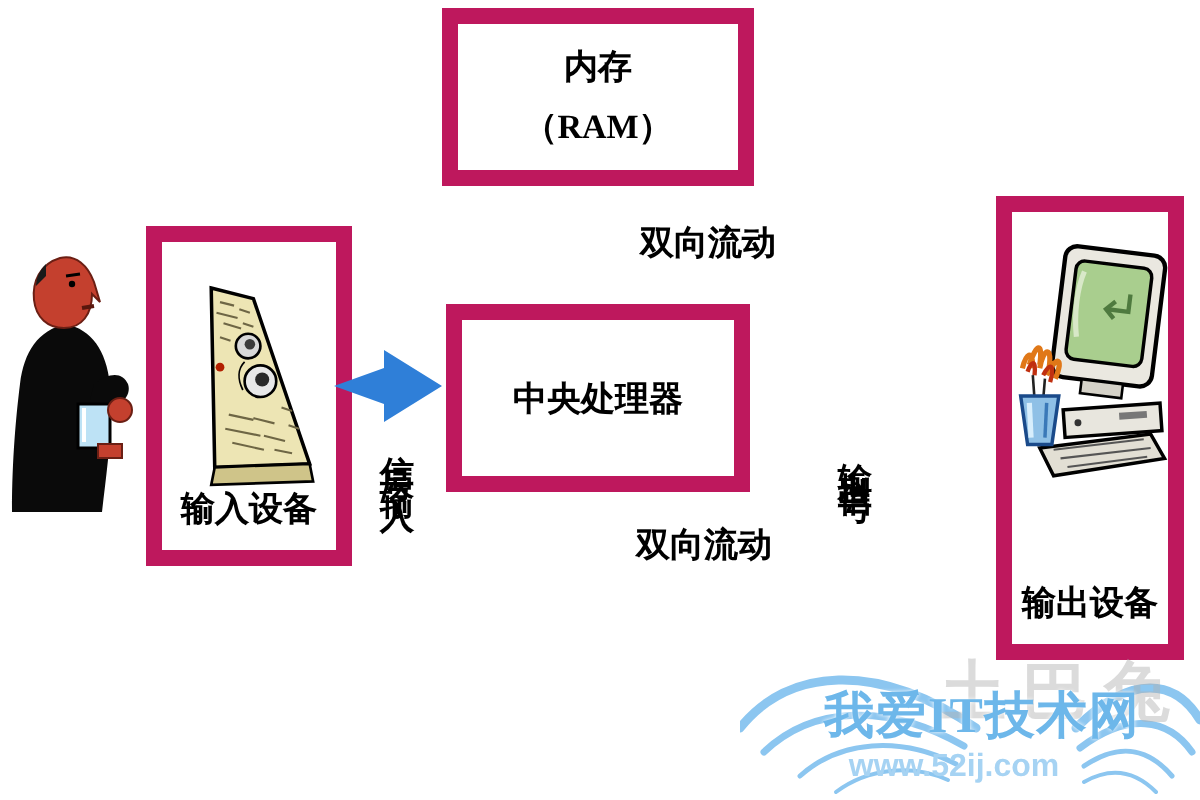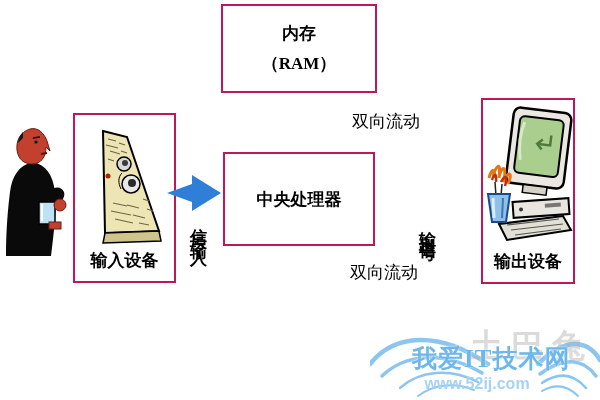--- a/index.html
+++ b/index.html
@@ -1,26 +1,26 @@
 <!DOCTYPE html>
 <html><head>
 <meta charset="utf-8">
 <style>
   html,body{margin:0;padding:0;background:#fff;}
   .stage{
     position:relative;width:600px;height:400px;background:#ffffff;overflow:hidden;
     font-family:"Liberation Serif","DejaVu Serif",serif;color:#000;
   }
-  .box{position:absolute;border:2px solid #be185d;background:#fff;box-sizing:border-box;}
+  .box{position:absolute;border:8px solid #be185d;background:#fff;box-sizing:border-box;}
   .center-box{display:flex;flex-direction:column;align-items:center;justify-content:center;gap:13px;}
   .box-line{font-size:17px;font-weight:bold;white-space:nowrap;line-height:1;}
   .device-box{display:flex;flex-direction:column;align-items:center;justify-content:flex-end;}
   .device-label{font-size:17px;font-weight:bold;white-space:nowrap;padding-bottom:12px;line-height:1;font-family:Liberation Serif, serif;}
   .device-art{position:absolute;top:4px;left:0;right:0;display:flex;justify-content:center;}
-  .hlabel{position:absolute;font-size:17px;font-weight:normal;white-space:nowrap;line-height:1;margin-left:32px;}
+  .hlabel{position:absolute;font-size:17px;font-weight:bold;white-space:nowrap;line-height:1;}
   .vlabel{
     position:absolute;font-size:17px;font-weight:bold;line-height:1;
     writing-mode:vertical-rl;text-orientation:upright;letter-spacing:7px;
   }
   .person{position:absolute;left:3px;top:126px;}
   .arrow{position:absolute;left:167px;top:172px;}
   .watermark{position:absolute;left:370px;top:314px;width:230px;height:94px;}
   .wm-faint{
     position:absolute;left:100px;top:10px;font-size:33px;font-weight:bold;
     color:rgba(175,175,175,0.45);letter-spacing:8px;white-space:nowrap;
@@ -114,21 +114,21 @@
 
   <div class="box center-box" style="left:223px;top:152px;width:152px;height:94px;">
     <div class="box-line">中央处理器</div>
   </div>
 
   <div class="hlabel" style="left:318px;top:264px;">双向流动</div>
 
 
   <div class="vlabel" style="left:419px;top:217px;height:96px;letter-spacing:5px;">输出信号</div>
 
-  <div class="box device-box" style="left:481px;top:98px;width:94px;height:186px;">
+  <div class="box device-box" style="left:498px;top:98px;width:94px;height:232px;">
     <div class="device-art">
       <svg width="90" height="150" viewBox="0 0 90 150">
 
         <g transform="rotate(7 55 50)">
           <rect x="26" y="6" width="58" height="76" rx="7" fill="#EAE8E0" stroke="#000" stroke-width="2.5"></rect>
           <rect x="33" y="14" width="44" height="57" rx="5" fill="#A9CE8E" stroke="#000" stroke-width="2"></rect>
           <path d="M38,20 C35,30 35,45 38,58" stroke="#d8e8c8" stroke-width="3" fill="none"></path>
 
           <path d="M66,30 L66,40 L54,40" stroke="#4f7a3f" stroke-width="2.5" fill="none"></path>
           <path d="M58,35 L53,40 L58,45" stroke="#4f7a3f" stroke-width="2.5" fill="none"></path>

